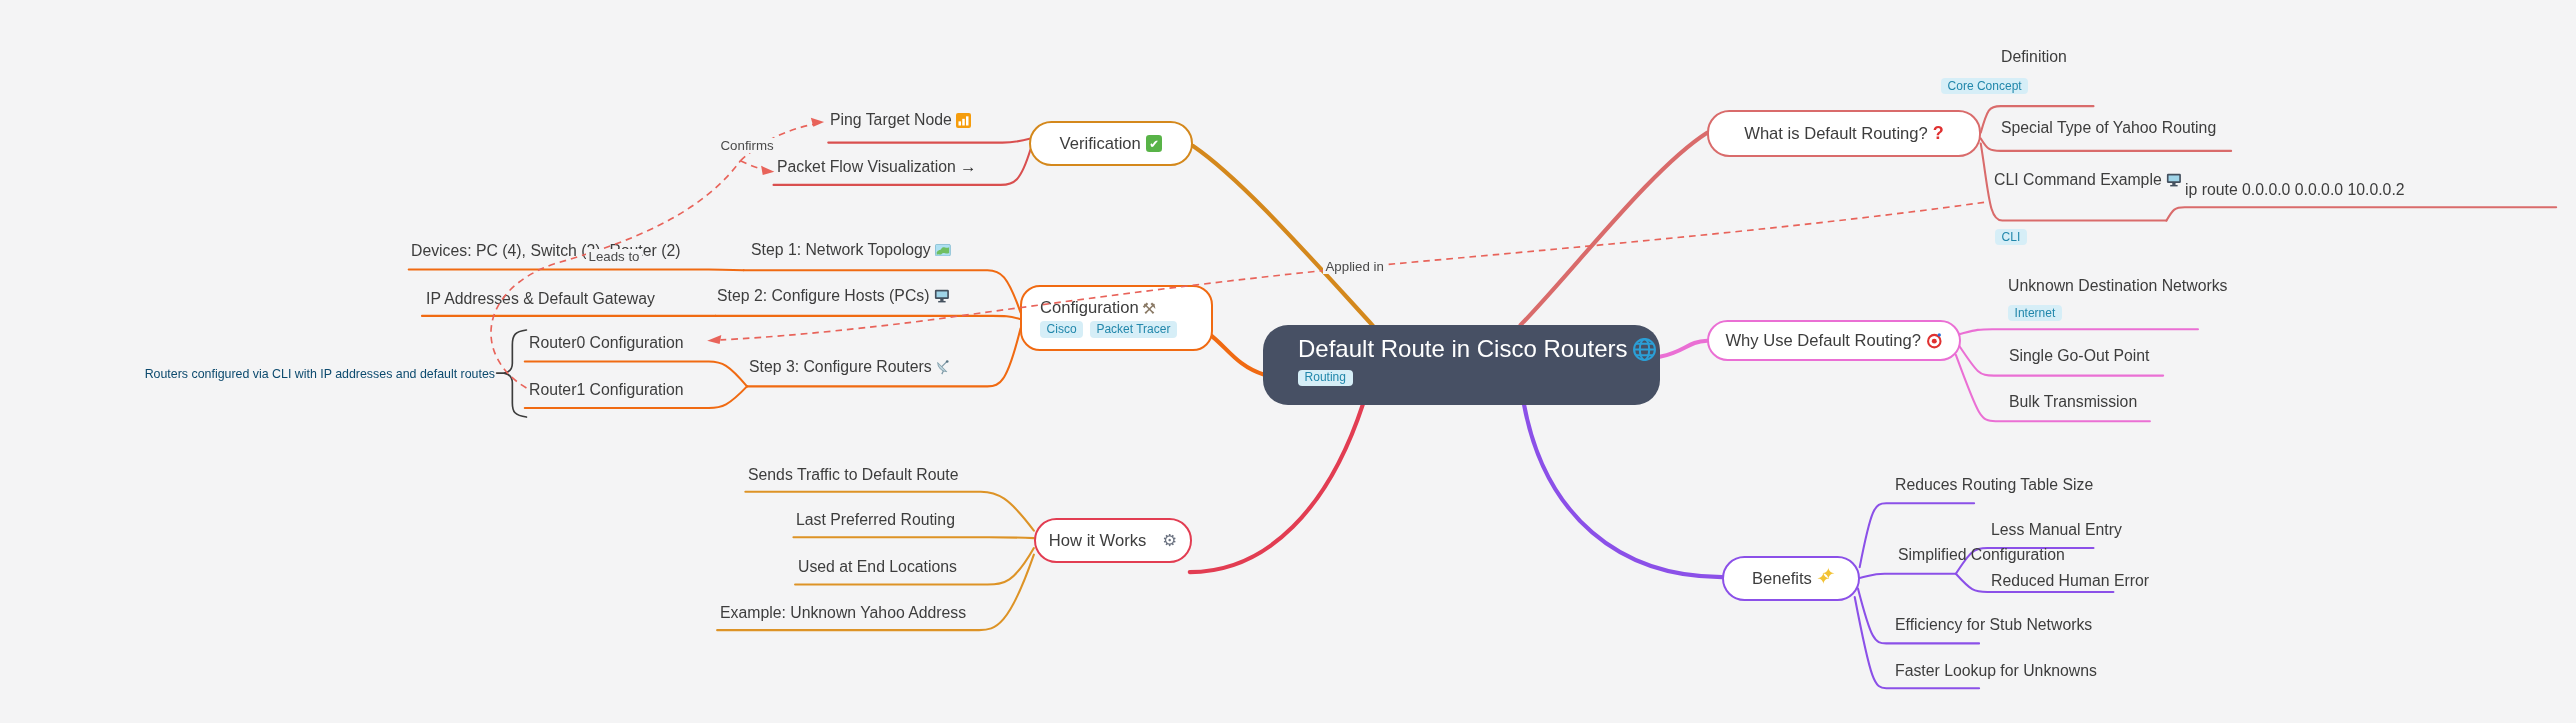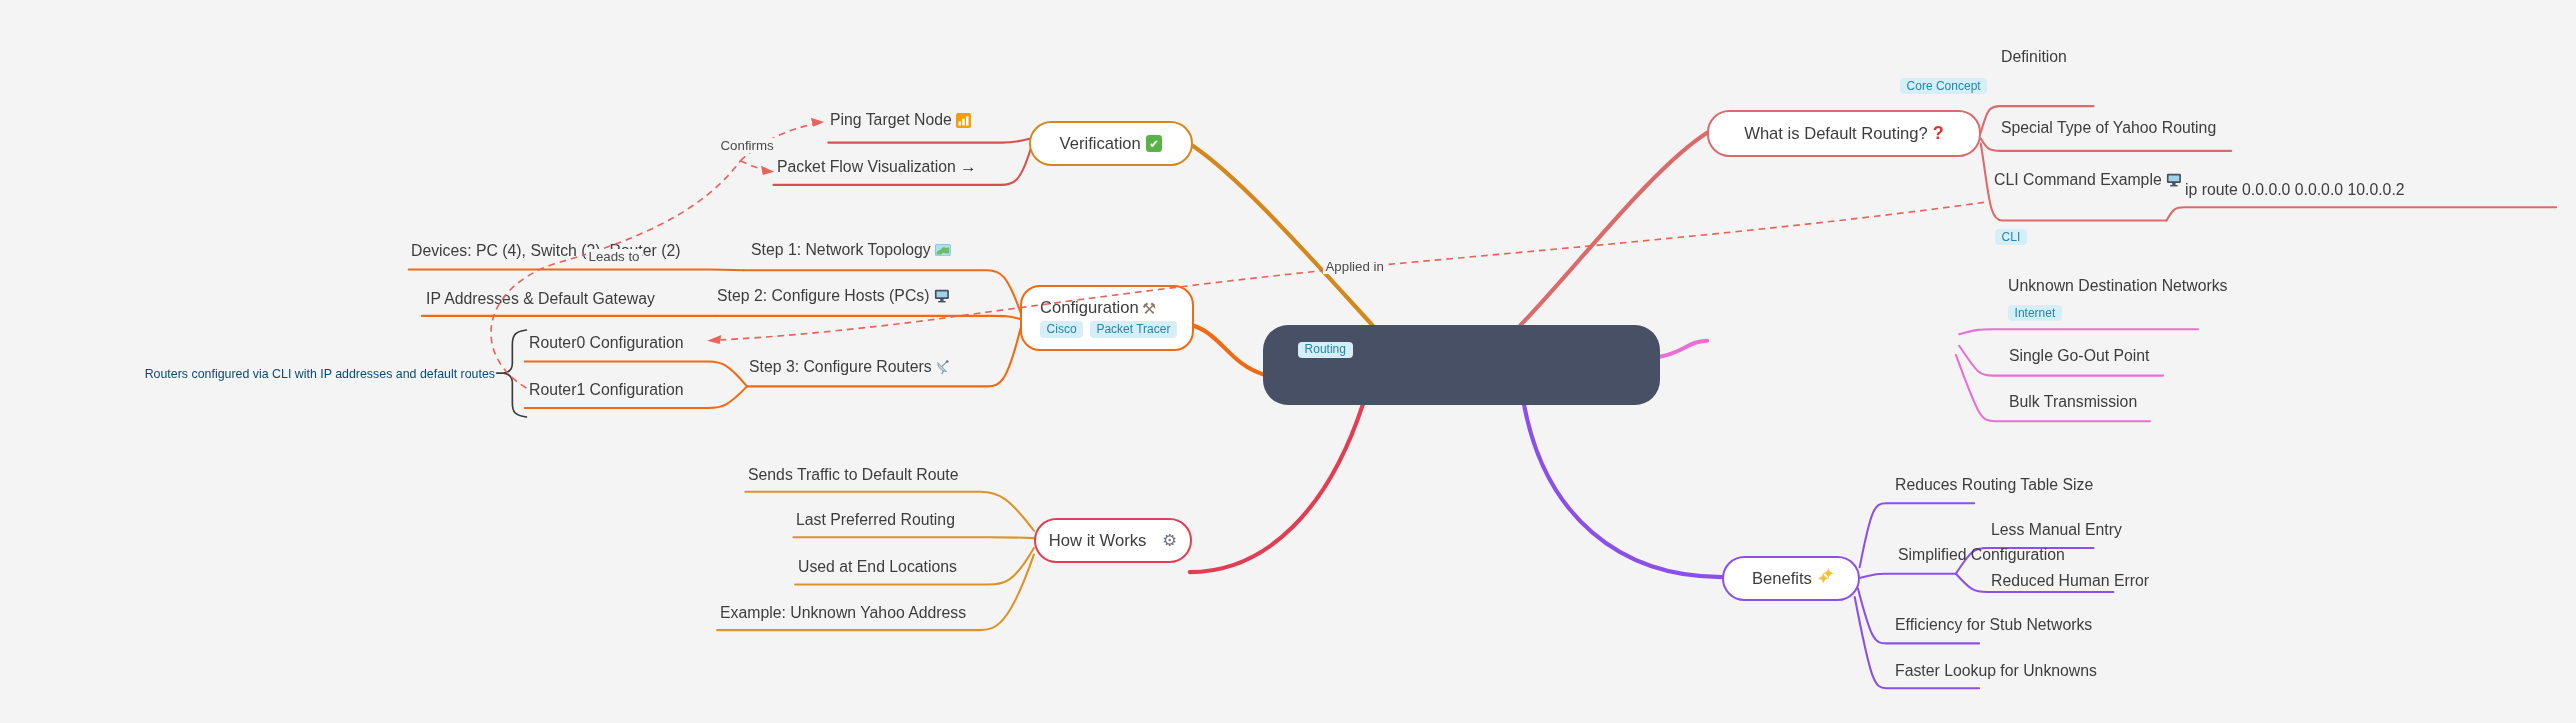--- a/index.html
+++ b/index.html
@@ -77,53 +77,69 @@
       <path stroke="#3c3c3c" stroke-width="2" d="M634,398 C620,400 617,404 617,416 L617,438 C617,446 613,449 607,450 C613,451 617,454 617,462 L617,486 C617,497 620,501 634,503"></path>
       <path stroke="#3c3c3c" stroke-width="2" d="M598,450 H607"></path>
     </g>
   </svg>
 
   <div class="pill" style="left: 1029px; top: 121px; width: 164px; height: 45px; border-radius: 22.4px; border-color: rgb(212, 136, 28);" id="check-icon">
     <span>Verification</span>
     <span class="ic icon-check"></span>
   </div>
 
-  <div class="pill" style="left: 1020px; top: 285px; width: 174px; height: 66px; border-radius: 20px; flex-direction: column; align-items: flex-start; justify-content: center; padding-left: 18px; gap: 3.3px; border-color: rgb(240, 106, 18);">
+  <div class="pill" style="left: 1020px; top: 285px; width: 193px; height: 66px; border-radius: 20px; flex-direction: column; align-items: flex-start; justify-content: center; padding-left: 18px; gap: 3.3px; border-color: rgb(240, 106, 18);">
     <span style="display:flex;align-items:center;gap:3.3px;">
       <span>Configuration</span>
       <span class="ic icon-tools"></span>
     </span>
     <span style="display:flex;gap:6.6px;">
       <span class="tag inline">Cisco</span>
       <span class="tag inline">Packet Tracer</span>
     </span>
   </div>
 
   <div class="pill" style="left: 1034px; top: 518px; width: 158px; height: 45px; border-radius: 22.4px; border-color: rgb(226, 61, 82); gap: 16px;">
     <span>How it Works</span>
     <span class="ic icon-gear"></span>
   </div>
 
   <div class="pill" style="left: 1707px; top: 110px; width: 274px; height: 47px; border-radius: 22.4px; border-color: rgb(217, 107, 107);">
     <span>What is Default Routing?</span>
     <span class="ic icon-question"></span>
   </div>
 
+  <div class="pill" style="left: 1707px; top: 320px; width: 254px; height: 41px; border-radius: 21px; border-color: rgb(234, 111, 212);">
+    <span>Why Use Default Routing?</span>
+    <svg width="16.6" height="16.6" viewBox="0 0 20 20">
+      <circle cx="10" cy="11" r="7.5" fill="#fff" stroke="#e03131" stroke-width="2.5"></circle>
+      <circle cx="10" cy="11" r="3" fill="#e03131"></circle>
+      <circle cx="16" cy="3.5" r="2" fill="#2b6fd6"></circle>
+    </svg>
+  </div>
 
   <div class="pill" style="left: 1722px; top: 556px; width: 138px; height: 45px; border-radius: 22.4px; border-color: rgb(139, 80, 232);">
     <span>Benefits</span>
     <span class="ic icon-sparkles"></span>
   </div>
 
   <div class="rootnode" style="background: rgb(71, 80, 100);">
+    <div class="roottitle">
+      <span>Default Route in Cisco Routers</span>
+      <svg width="25" height="25" viewBox="0 0 24 24">
+        <circle cx="12" cy="12" r="10" fill="none" stroke="#2b9fd6" stroke-width="2"></circle>
+        <ellipse cx="12" cy="12" rx="4.5" ry="10" fill="none" stroke="#2b9fd6" stroke-width="2"></ellipse>
+        <path d="M2 12 H22 M3.6 6.5 H20.4 M3.6 17.5 H20.4" fill="none" stroke="#2b9fd6" stroke-width="2"></path>
+      </svg>
+    </div>
     <span class="tag" style="position:static;display:inline-block;margin-top:6.6px;">Routing</span>
   </div>
 
   <div class="leaf" style="left:2001px;top:48px;">Definition</div>
-  <span class="tag" style="left:1900px;top:78px;">Core Concept</span>
+  <span class="tag" style="left:1941px;top:78px;">Core Concept</span>
 
   <div class="leaf" style="left:2001px;top:119px;">Special Type of Yahoo Routing</div>
 
   <div class="leaf" style="left:1994px;top:171px;align-items:center;">
     <span>CLI Command Example</span>
     <svg width="15.8" height="14" viewBox="0 0 19 17">
       <rect x="1" y="1" width="17" height="11" rx="1.5" fill="#44505e"></rect>
       <rect x="3" y="3" width="13" height="7" fill="#9fd4e8"></rect>
       <rect x="7.5" y="12" width="4" height="2.5" fill="#44505e"></rect>
       <rect x="5" y="14.5" width="9" height="1.8" fill="#44505e"></rect>

